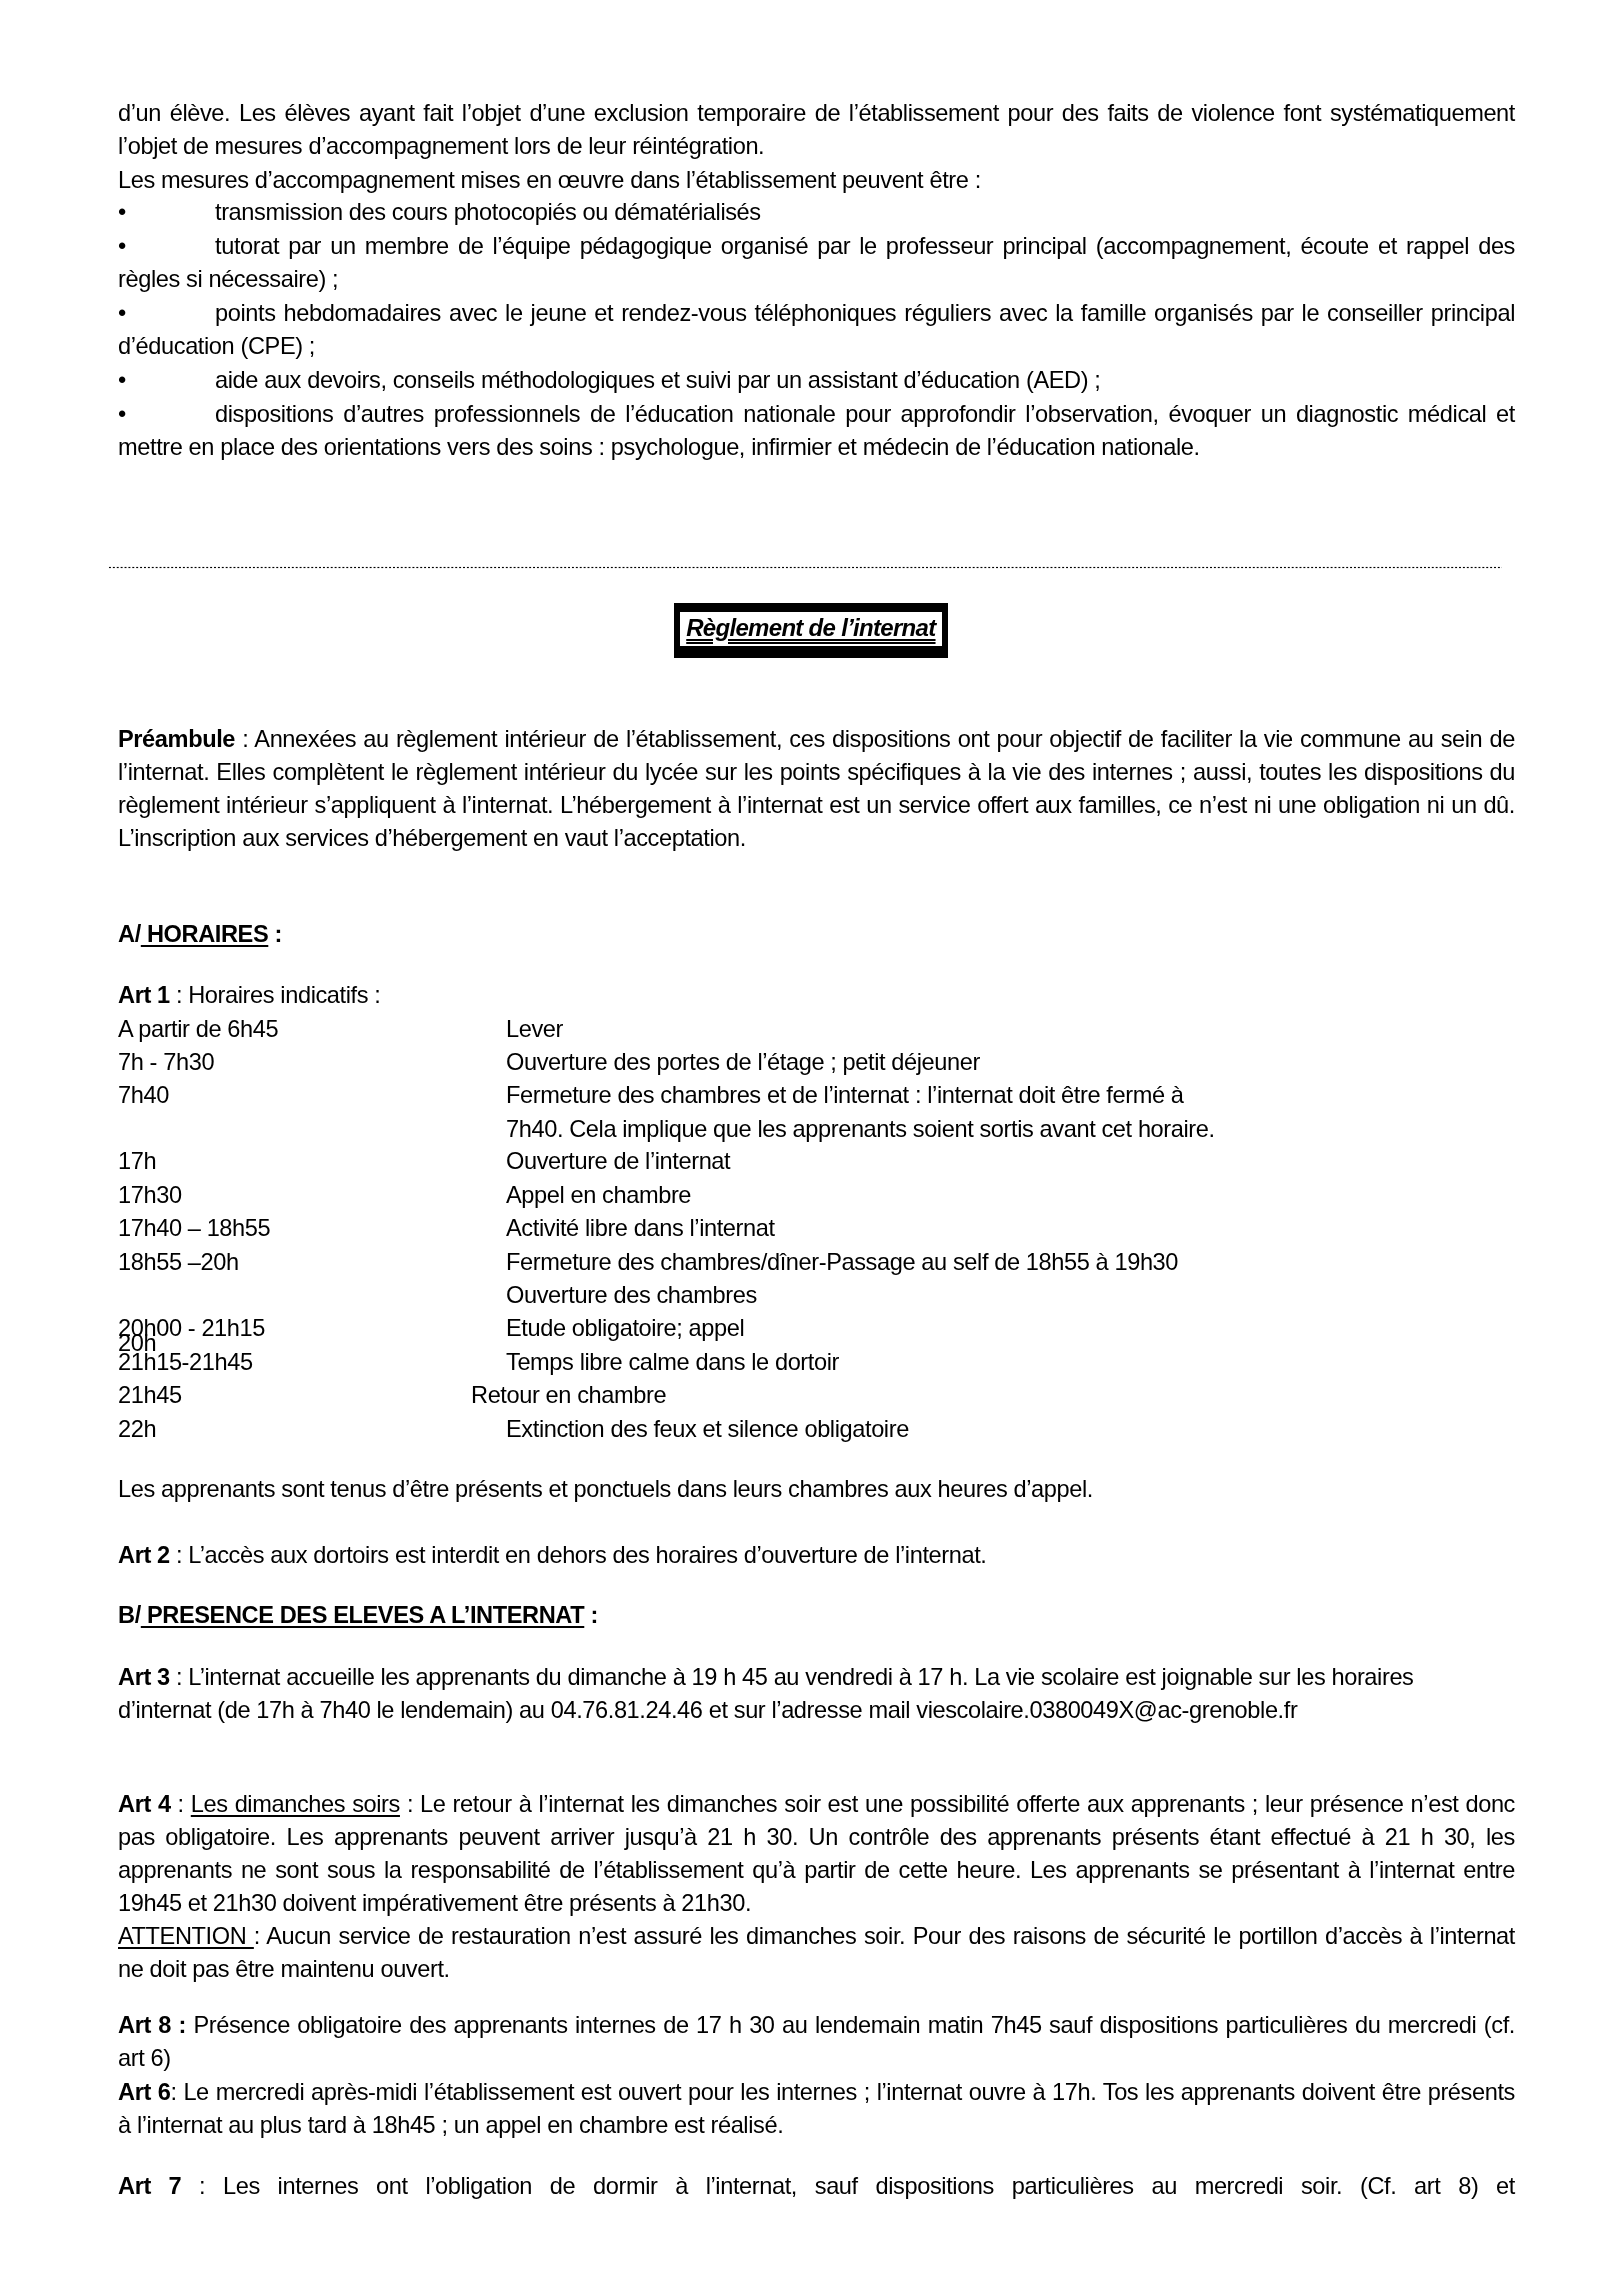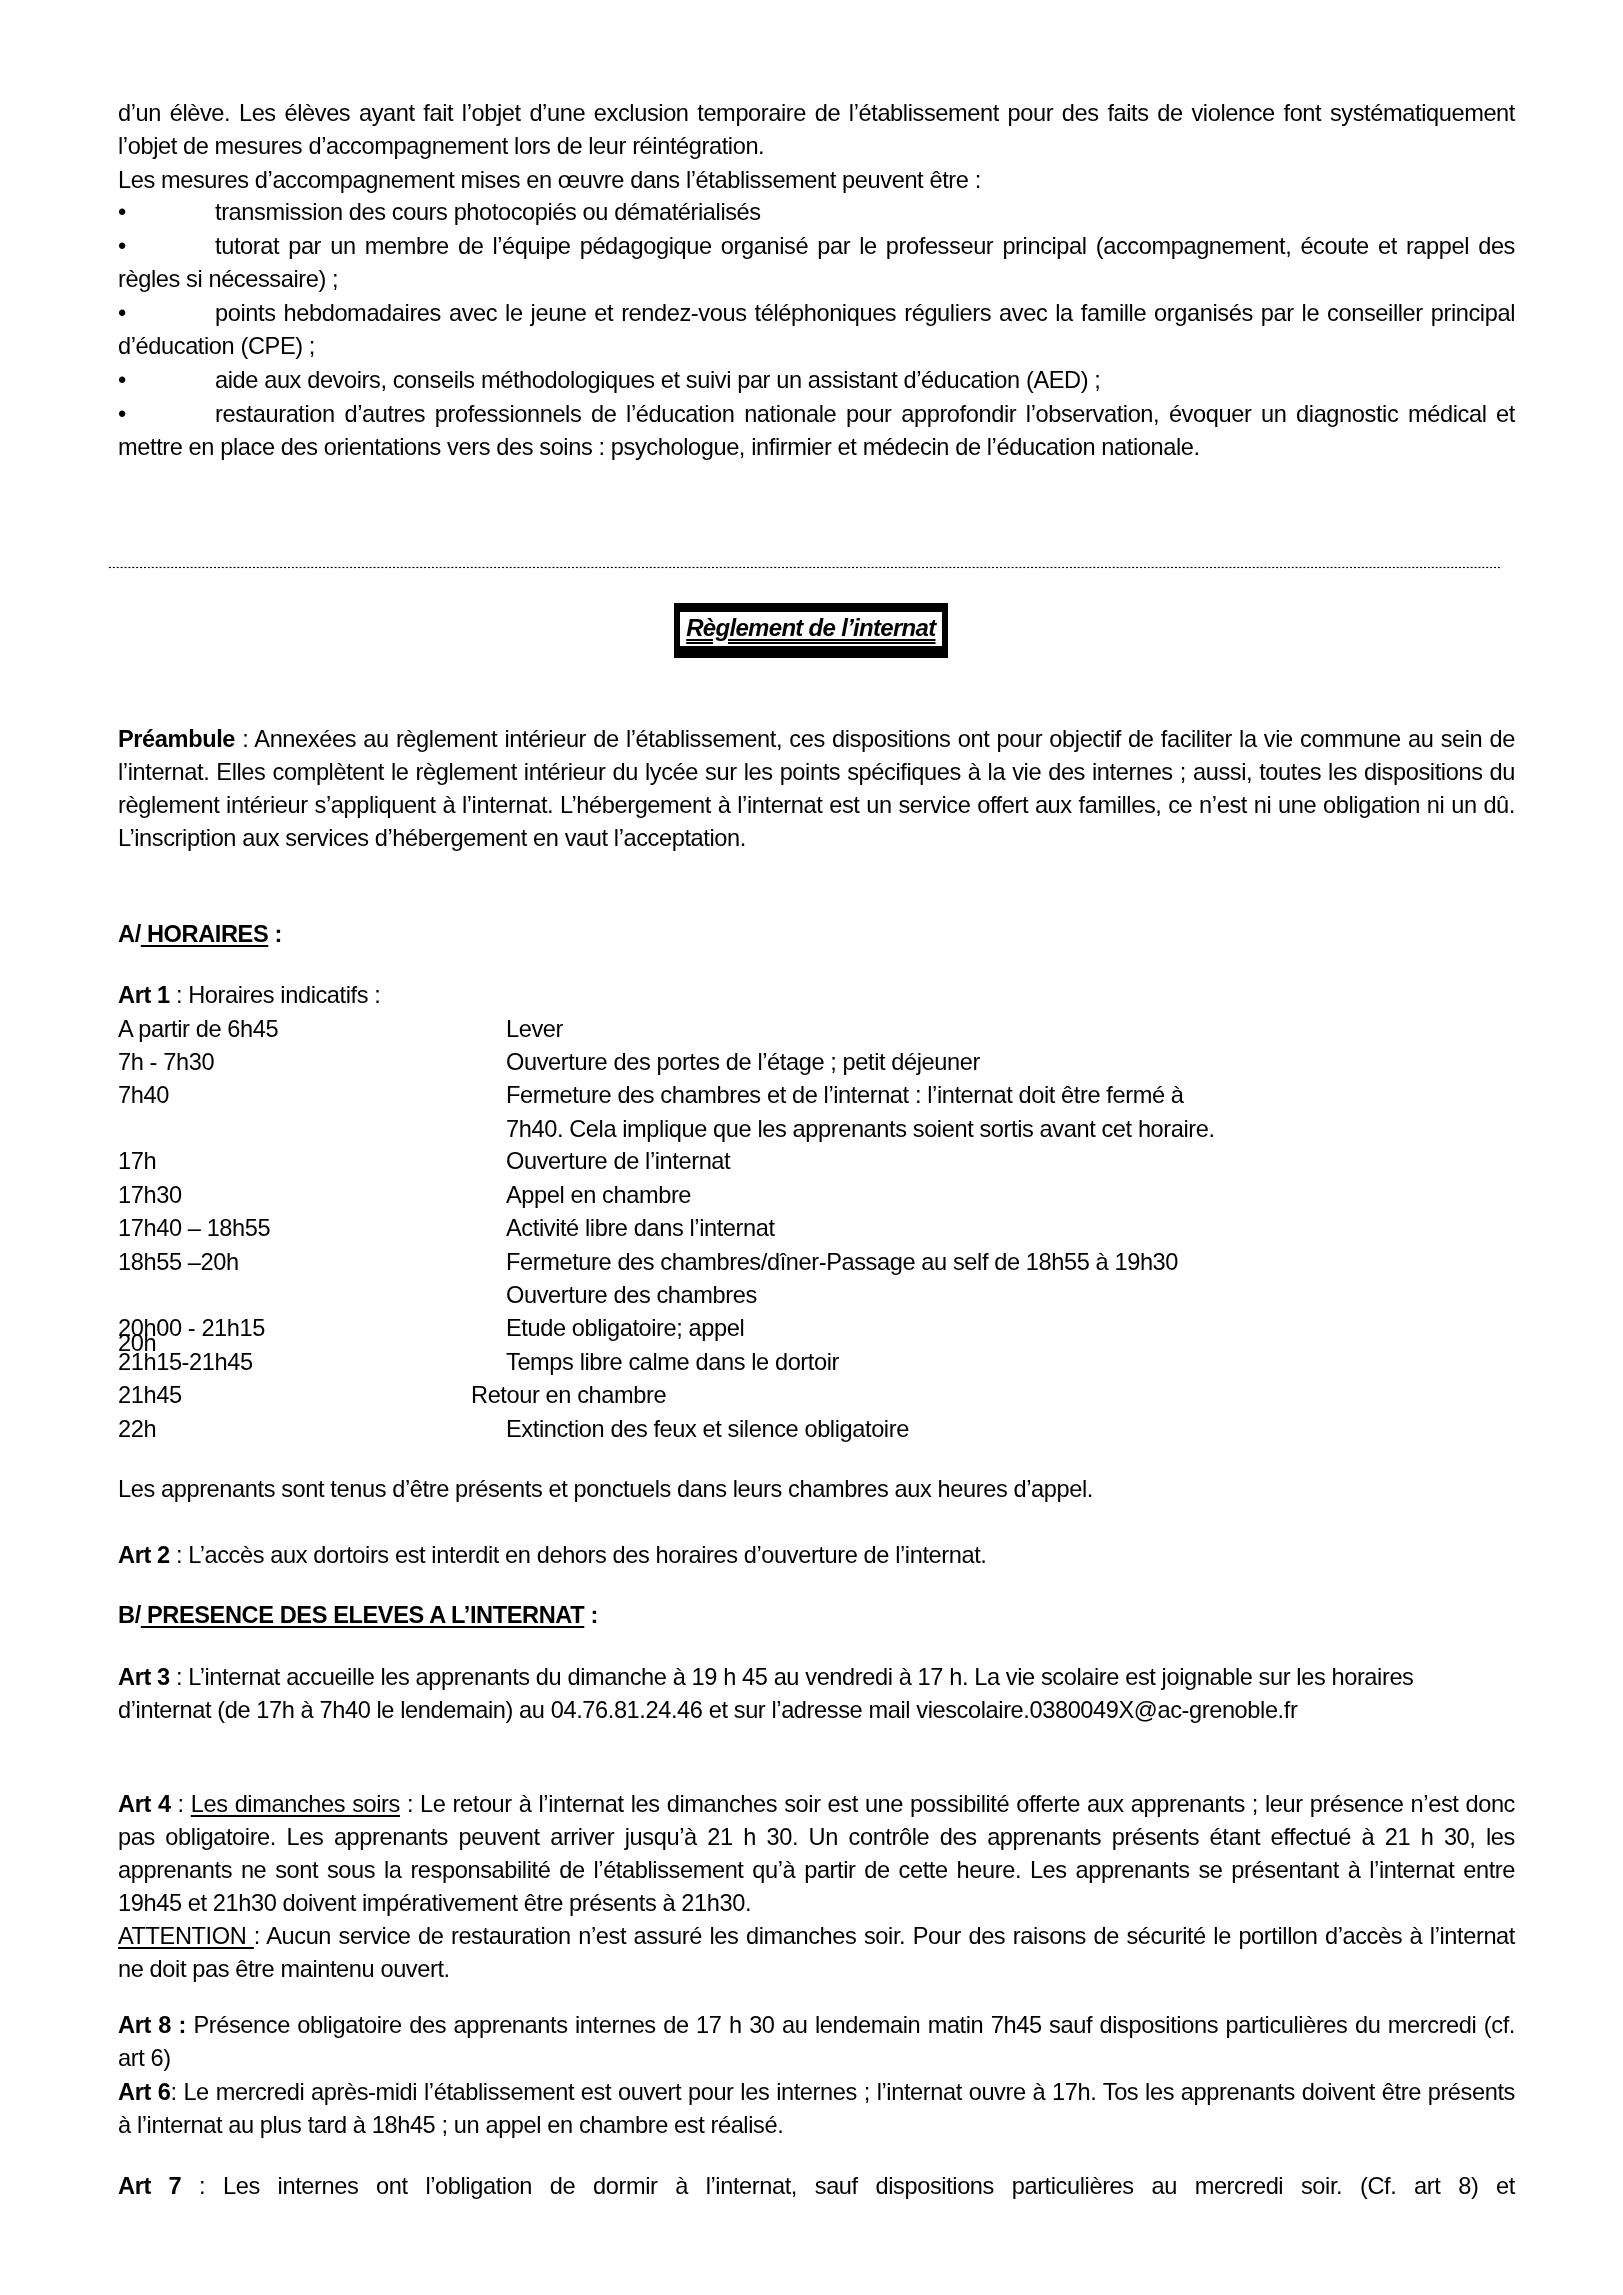--- a/index.html
+++ b/index.html
@@ -55,21 +55,21 @@
   <div class="bline" style="top:297px;">
     <span class="bullet-dot">•</span>
     <span class="bullet-text">points hebdomadaires avec le jeune et rendez-vous téléphoniques réguliers avec la famille organisés par le conseiller principal d’éducation (CPE) ;</span>
   </div>
   <div class="bline" style="top:364px;">
     <span class="bullet-dot">•</span>
     <span class="bullet-text">aide aux devoirs, conseils méthodologiques et suivi par un assistant d’éducation (AED) ;</span>
   </div>
   <div class="bline" style="top:398px;">
     <span class="bullet-dot">•</span>
-    <span class="bullet-text"> restauration d’autres professionnels de l’éducation nationale pour approfondir l’observation, évoquer un diagnostic médical et mettre en place des orientations vers des soins : psychologue, infirmier et médecin de l’éducation nationale.</span>
+    <span class="bullet-text"> dispositions d’autres professionnels de l’éducation nationale pour approfondir l’observation, évoquer un diagnostic médical et mettre en place des orientations vers des soins : psychologue, infirmier et médecin de l’éducation nationale.</span>
   </div>
 
   <div class="sep"></div>
 
   <div class="title-box">
     <div class="title-inner">Règlement de l’internat</div>
   </div>
 
   <div class="txt just" style="top:723px;">
     <b>Préambule</b><span> : </span><span>Annexées au règlement intérieur de l’établissement, ces dispositions ont pour objectif de faciliter la vie commune au sein de l’internat. Elles complètent le règlement intérieur du lycée sur les points spécifiques à la vie des internes ; aussi, toutes les dispositions du règlement intérieur s’appliquent à l’internat. L’hébergement à l’internat est un service offert aux familles, ce n’est ni une obligation ni un dû. L’inscription aux services d’hébergement en vaut l’acceptation.</span>

